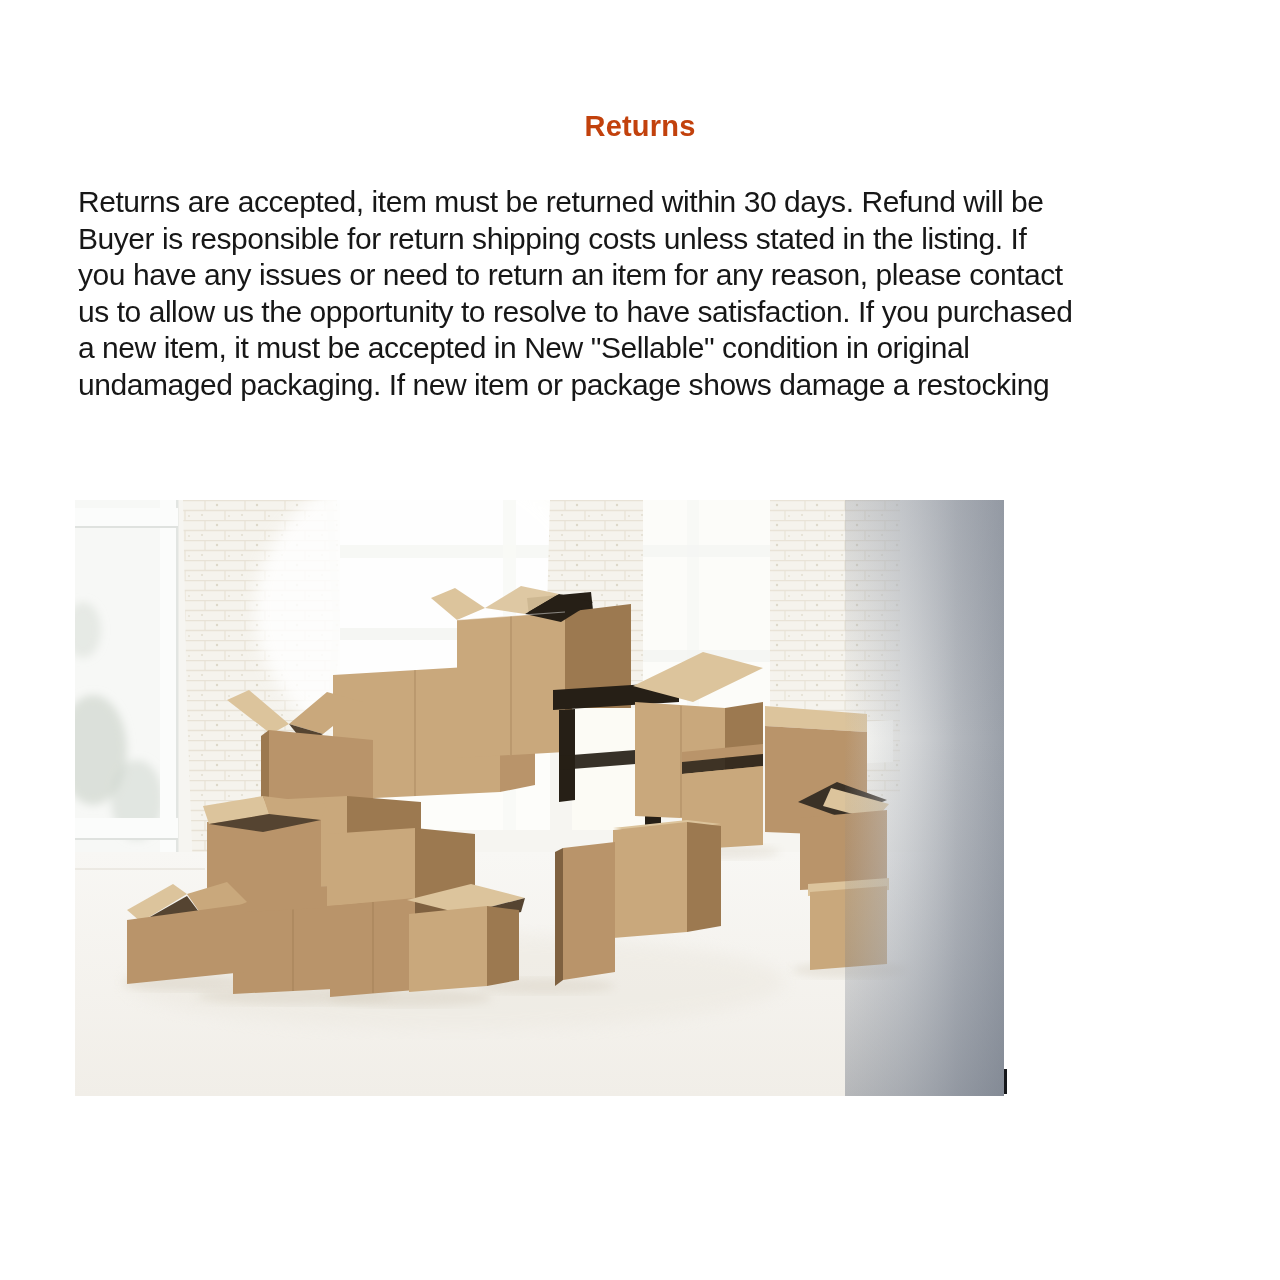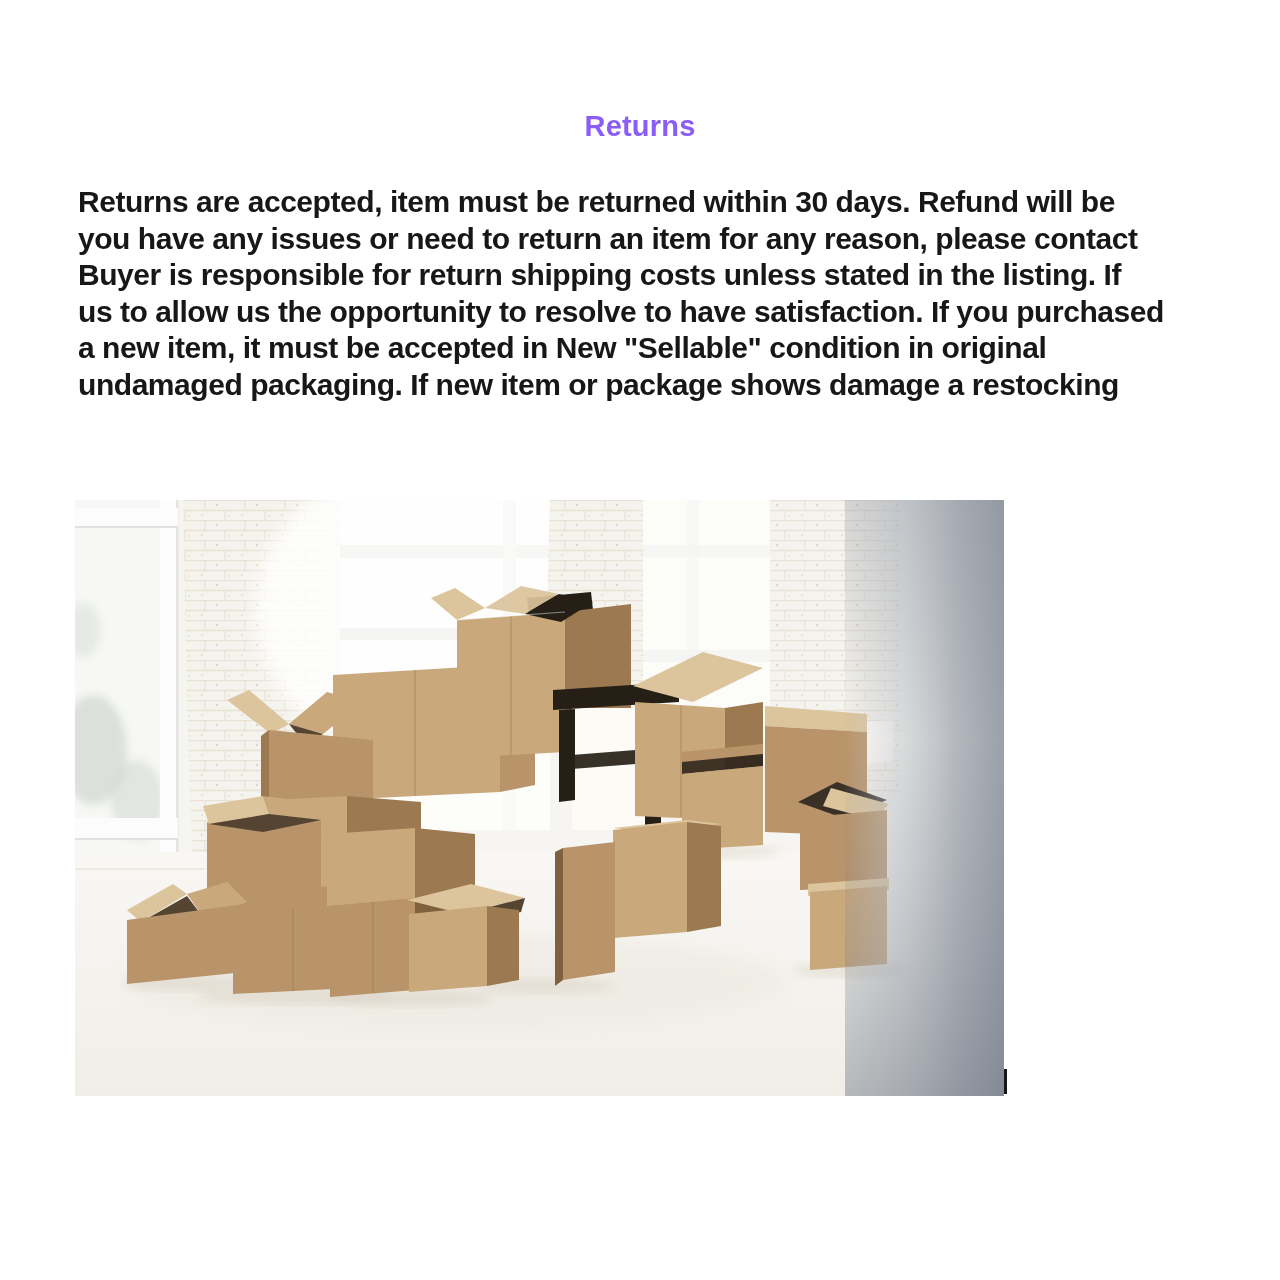--- a/index.html
+++ b/index.html
@@ -1,22 +1,22 @@
 <!DOCTYPE html>
 <html style="--kraft_light: #dcc49c; --kraft: #c9a87c; --kraft_mid: #b9946a; --kraft_dark: #9c7950; --kraft_deep: #7f6140; --flap_shadow: #554431; --silhouette: #261f16; --brick: #f5f3ed; --brick_line: #e6e0d2; --pane: #f7f8f6; --mullion: #fbfcfb; --floor: #f7f6f2; --floor_shadow: #d9d2c4; --blur_gray: #9aa0a9; --tree_shadow: #ccd4cb;"><head>
 <meta charset="utf-8">
 <style>
   html,body{margin:0;padding:0;background:#ffffff;}
   .page{position:relative;width:1280px;height:1280px;background:#ffffff;overflow:hidden;
         font-family:"Liberation Sans", sans-serif;color:#161616;}
   .heading{position:absolute;top:110px;left:0;width:1280px;text-align:center;
-           font-size:29px;font-weight:bold;letter-spacing:.2px;color:#8b5cf6;}
+           font-size:29px;font-weight:bold;letter-spacing:.2px;color:#c2410c;}
   .para{position:absolute;top:184px;left:78px;width:1124px;font-size:30px;
         line-height:36.6px;letter-spacing:-0.45px;color:#171717;}
-  .para div{white-space:nowrap;font-weight:bold;}
+  .para div{white-space:nowrap;}
   .photo-frame{position:absolute;left:75px;top:500px;width:929px;height:596px;overflow:hidden;}
   .photo-frame svg{display:block;width:100%;height:100%;}
   .caret{position:absolute;left:1004px;top:1069px;width:3px;height:25px;background:#15171a;}
 
   
   .k-l{fill:var(--kraft_light,#dcc49c);}
   .k  {fill:var(--kraft,#c9a87c);}
   .k-m{fill:var(--kraft_mid,#b9946a);}
   .k-d{fill:var(--kraft_dark,#9c7950);}
   .k-x{fill:var(--kraft_deep,#7f6140);}
@@ -29,22 +29,22 @@
 </style>
 </head>
 <body>
 
 <div class="page">
 
   <div class="heading">Returns</div>
 
   <div class="para">
     <div>Returns are accepted, item must be returned within 30 days. Refund will be</div>
+    <div>Buyer is responsible for return shipping costs unless stated in the listing. If</div>
     <div>you have any issues or need to return an item for any reason, please contact</div>
-    <div>Buyer is responsible for return shipping costs unless stated in the listing. If</div>
     <div>us to allow us the opportunity to resolve to have satisfaction. If you purchased</div>
     <div>a new item, it must be accepted in New "Sellable" condition in original</div>
     <div>undamaged packaging. If new item or package shows damage a restocking</div>
   </div>
 
   <div class="photo-frame">
     <svg viewBox="0 0 929 596" xmlns="http://www.w3.org/2000/svg">
       <defs>
         <pattern id="bricks" width="40" height="20" patternUnits="userSpaceOnUse">
           <rect width="40" height="20" fill="#f5f3ed"></rect>

